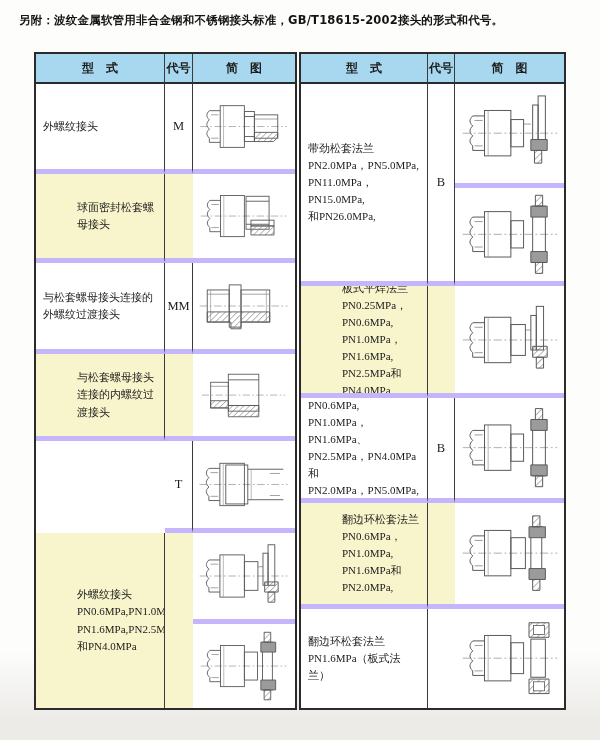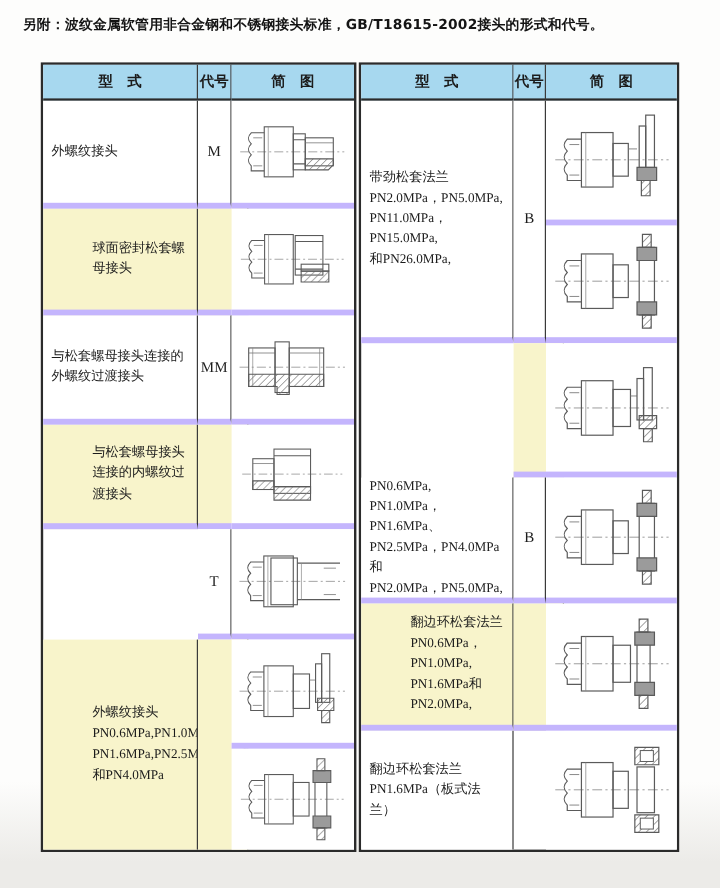--- a/index.html
+++ b/index.html
@@ -250,20 +250,24 @@
             <line x1="31" y1="20" x2="31" y2="70" stroke="#888" stroke-width="0.7"></line>
             <rect x="56" y="30" width="14" height="30" fill="none" stroke="#5a5a5a" stroke-width="1.1"></rect>
             <rect x="80" y="14" width="14" height="62" fill="none" stroke="#5a5a5a" stroke-width="1.1"></rect>
             <path d="M78,14 L96,14 L96,26 L78,26 Z" fill="#9b9b9b" stroke="#5a5a5a" stroke-width="1.1"></path>
             <path d="M78,64 L96,64 L96,76 L78,76 Z" fill="#9b9b9b" stroke="#5a5a5a" stroke-width="1.1"></path>
             <path d="M83,2 L91,2 L91,14 L83,14 Z" fill="url(#hx8)" stroke="#5a5a5a" stroke-width="1.1"></path>
             <path d="M83,76 L91,76 L91,88 L83,88 Z" fill="url(#hx8)" stroke="#5a5a5a" stroke-width="1.1"></path>
           </svg>
         </div>
 
+      <div class="cell type-cell yellow" style="grid-row:4;grid-column:1">板式平焊法兰
+PN0.25MPa，PN0.6MPa,
+PN1.0MPa，PN1.6MPa,
+PN2.5MPa和PN4.0MPa,</div>
       <div class="cell code-cell yellow" style="grid-row:4;grid-column:2">B</div>
       <div class="cell sketch-cell lastcol" style="grid-row:4;grid-column:3">
           <svg viewBox="0 0 110 90" class="sk" preserveAspectRatio="xMidYMid meet">
             <defs>
               <pattern id="hx9" width="5" height="5" patternUnits="userSpaceOnUse" patternTransform="rotate(45)">
                 <line x1="0" y1="0" x2="0" y2="5" stroke="#7d7d7d" stroke-width="1.3"></line>
               </pattern>
             </defs>
             <line x1="3" y1="45" x2="107" y2="45" stroke="#8f8f8f" stroke-width="0.8" stroke-dasharray="9 3 2 3"></line>
             <path d="M27,26 L14,26 C10,30 10,33 14,37 C10,41 10,44 14,48 C10,52 10,55 14,59 L14,64 L27,64" fill="none" stroke="#5a5a5a" stroke-width="1.1"></path>

